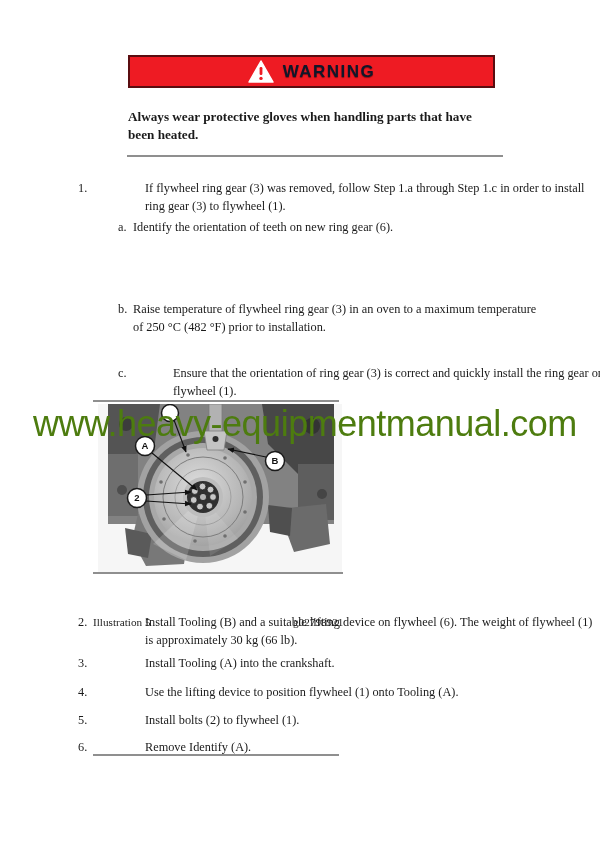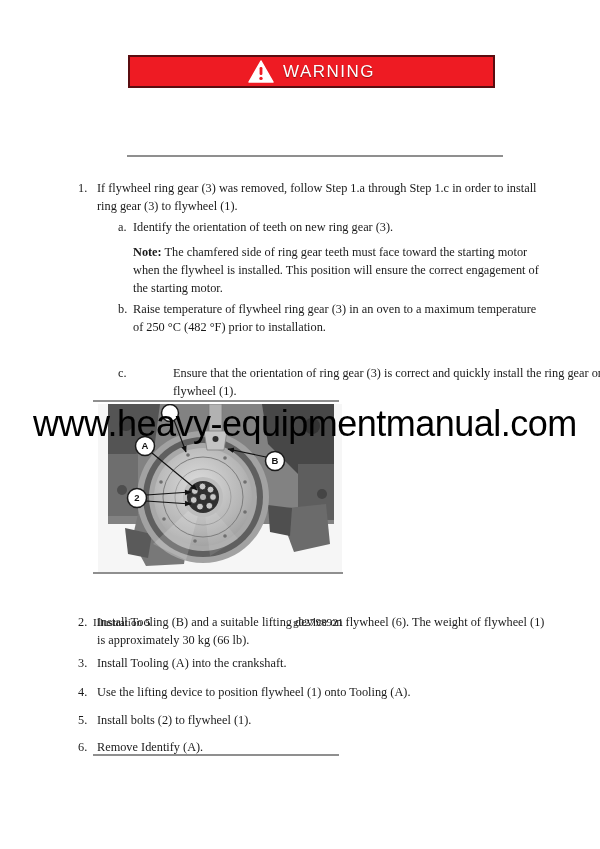--- a/index.html
+++ b/index.html
@@ -10,38 +10,38 @@
     margin:0 auto; overflow:hidden;
   }
   
   .banner {
     position:absolute; left:128px; top:55px; width:367px; height:33px;
     background:#ee1b23; border:2px solid #5a0d10;
     display:flex; align-items:center; justify-content:center; gap:9px;
   }
   .banner-label {
     font-family:"Liberation Sans","DejaVu Sans",sans-serif;
-    font-weight:normal; font-size:17px; letter-spacing:1.5px; color:#ffffff;
+    font-weight:bold; font-size:17px; letter-spacing:1.5px; color:#0f172a;
     text-shadow:0 1px 1px rgba(60,0,0,.55);
   }
   .tri-icon { width:26px; height:23px; display:block; }
   
   .intro {
     position:absolute; left:128px; top:108px; width:358px;
     font-weight:bold; font-size:13.2px; line-height:18px;
   }
   
   .rule { position:absolute; height:2px; background:#8f8f8f; }
   .rule-1 { left:127px; top:155px; width:376px; }
   .rule-2 { left:93px;  top:400px; width:246px; }
   .rule-3 { left:93px;  top:572px; width:250px; }
   .rule-4 { left:93px;  top:754px; width:246px; }
   
   .step { position:absolute; left:78px; display:grid; grid-template-columns:19px 1fr; font-size:12.3px; line-height:18px; }
-  .step .txt { width:450px; }
+  .step .txt { width:450px;margin-left:48px; }
   .sub  { position:absolute; left:118px; display:grid; grid-template-columns:15px 1fr; font-size:12.3px; line-height:18px; }
   .sub .txt-b { width:405px; }
   .sub .txt-a { width:430px; }
   .sub .txt-c { width:445px;margin-left:40px; }
   .note { position:absolute; left:133px; width:408px; font-size:12.3px; line-height:18px; }
   .note b { font-weight:bold; }
   .s1 { top:179px; }
   .sa { top:218px; }
   .na { top:243px; }
   .sb { top:300px; }
@@ -53,55 +53,52 @@
   .s5 { top:711px; }
   .s6 { top:738px; }
   
   .illus { position:absolute; left:98px; top:404px; width:244px; height:168px; }
   .caption { position:absolute; left:93px; top:616px; width:320px; font-size:11.2px; color:#222; }
   .caption .ref { position:absolute; left:200px; top:0; }
   
   .watermark {
     position:absolute; left:33px; top:403px; width:567px;
     font-family:"Liberation Sans","DejaVu Sans",sans-serif;
-    font-size:36px; letter-spacing:-0.5px; color:#000000; white-space:nowrap;
+    font-size:36px; letter-spacing:-0.5px; color:#4d7c0f; white-space:nowrap;
     z-index:5;
   }
 </style>
 </head>
 <body>
 
 <div class="page">
 
   <div class="banner">
     <svg class="tri-icon" viewBox="0 0 26 23" aria-hidden="true">
       <polygon points="13,1 25,22 1,22" fill="#ffffff" stroke="#ffffff" stroke-width="1.5" stroke-linejoin="round"></polygon>
       <rect x="11.6" y="7" width="2.8" height="8" rx="1.2" fill="#ee1b23"></rect>
       <circle cx="13" cy="18.4" r="1.7" fill="#ee1b23"></circle>
     </svg>
     <span class="banner-label">WARNING</span>
   </div>
 
+  <div class="intro">Always wear protective gloves when handling parts that have been heated.</div>
 
   <div class="rule rule-1"></div>
 
   <div class="step s1">
     <span>1.</span>
     <span class="txt">If flywheel ring gear (3) was removed, follow Step 1.a through Step 1.c in order to install ring gear (3) to flywheel (1).</span>
   </div>
 
   <div class="sub sa">
     <span>a.</span>
-    <span class="txt-a">Identify the orientation of teeth on new ring gear (3).</span>
-  </div>
-
-  <div class="note na">
-    <b>Note:</b> 
-    <span>The chamfered side of ring gear teeth must face toward the starting motor when the flywheel is installed. This position will ensure the correct engagement of the starting motor.</span>
-  </div>
+    <span class="txt-a">Identify the orientation of teeth on new ring gear (6).</span>
+  </div>
+
 
   <div class="sub sb">
     <span>b.</span>
     <span class="txt-b">Raise temperature of flywheel ring gear (3) in an oven to a maximum temperature of 250 °C (482 °F) prior to installation.</span>
   </div>
 
 
   <div class="sub sc">
     <span>c.</span>
     <span class="txt-c">Ensure that the orientation of ring gear (3) is correct and quickly install the ring gear onto flywheel (1).</span>

